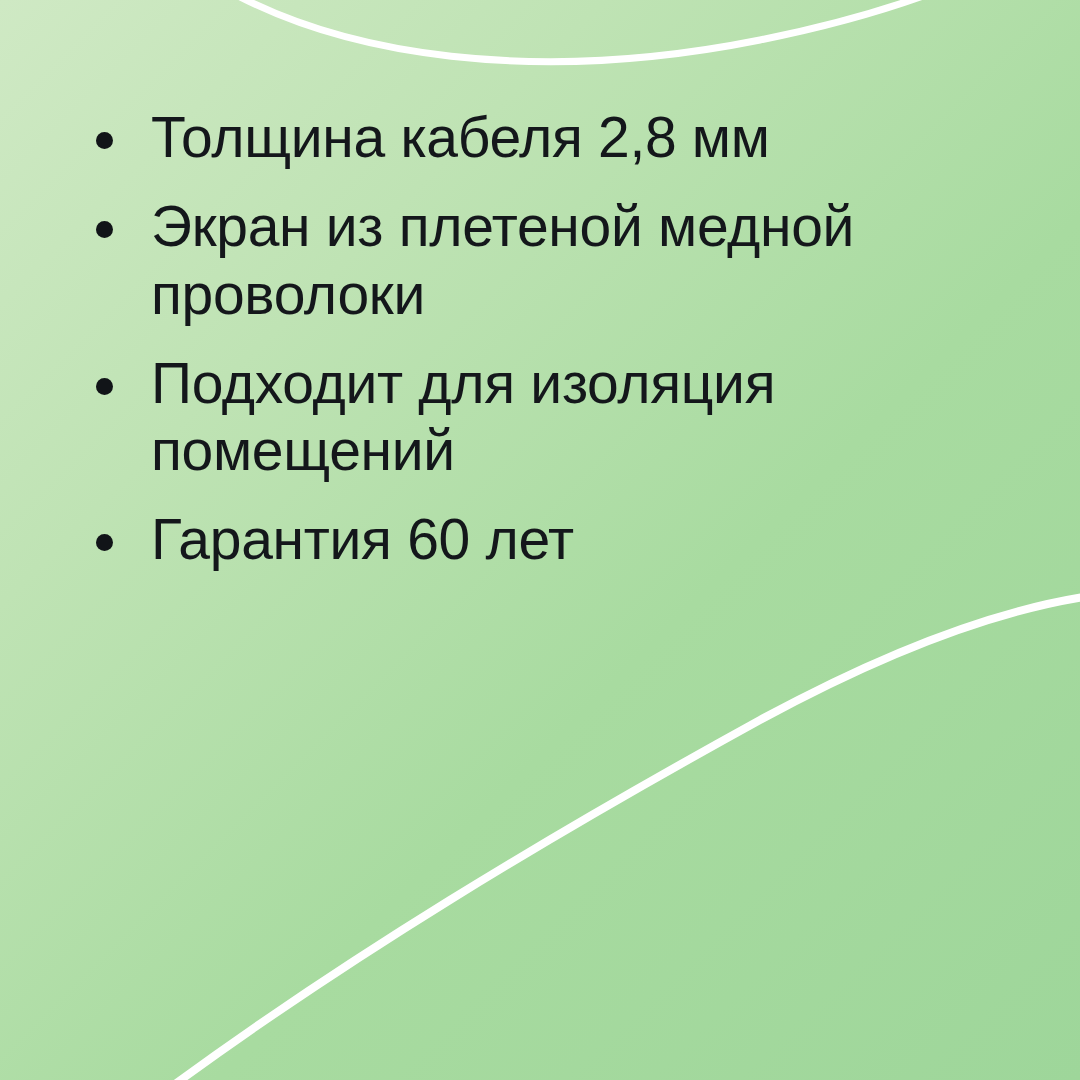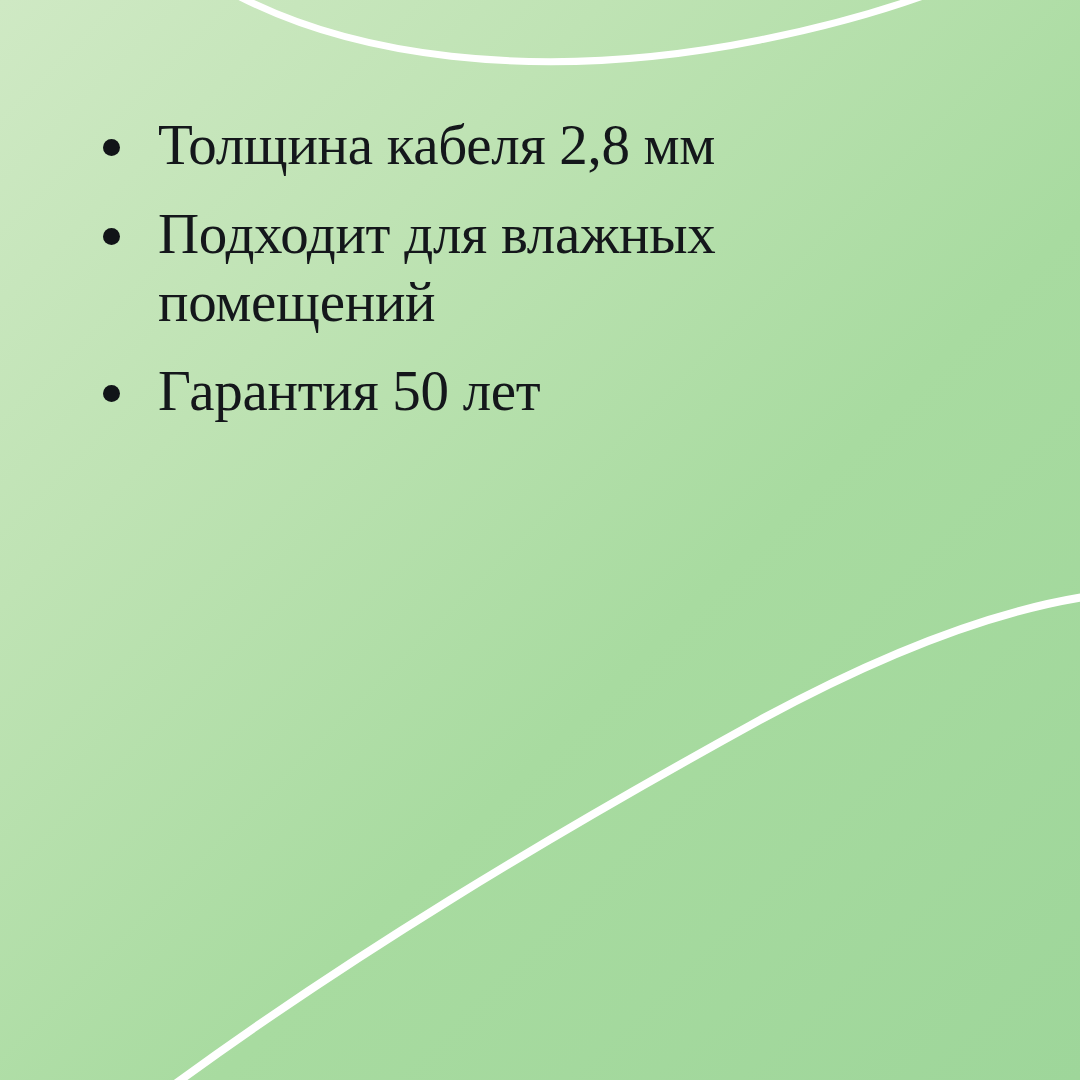--- a/index.html
+++ b/index.html
@@ -27,23 +27,22 @@
     inset: 0;
     pointer-events: none;
   }
 
   .features {
     position: absolute;
     left: 96px;
     top: 104px;
     width: 900px;
     list-style: none;
-    margin: 7px;
+    margin: 0;
     padding: 0;
-    font-family: Liberation Serif, serif;
   }
 
   .feature-item {
     display: flex;
     align-items: flex-start;
     margin-bottom: 22px;
   }
 
   .bullet {
     flex: 0 0 auto;
@@ -76,21 +75,25 @@
     </svg>
   </div>
 
   <ul class="features">
     <li class="feature-item">
       <span class="bullet"></span>
       <span class="feature-text">Толщина кабеля 2,8 мм</span>
     </li>
     <li class="feature-item">
       <span class="bullet"></span>
-      <span class="feature-text">Подходит для влажных помещений</span>
+      <span class="feature-text">Экран из плетеной медной проволоки</span>
     </li>
     <li class="feature-item">
       <span class="bullet"></span>
-      <span class="feature-text">Гарантия 50 лет</span>
+      <span class="feature-text">Подходит для изоляция помещений</span>
+    </li>
+    <li class="feature-item">
+      <span class="bullet"></span>
+      <span class="feature-text">Гарантия 60 лет</span>
     </li>
   </ul>
 
 </div>
 
 </body></html>

